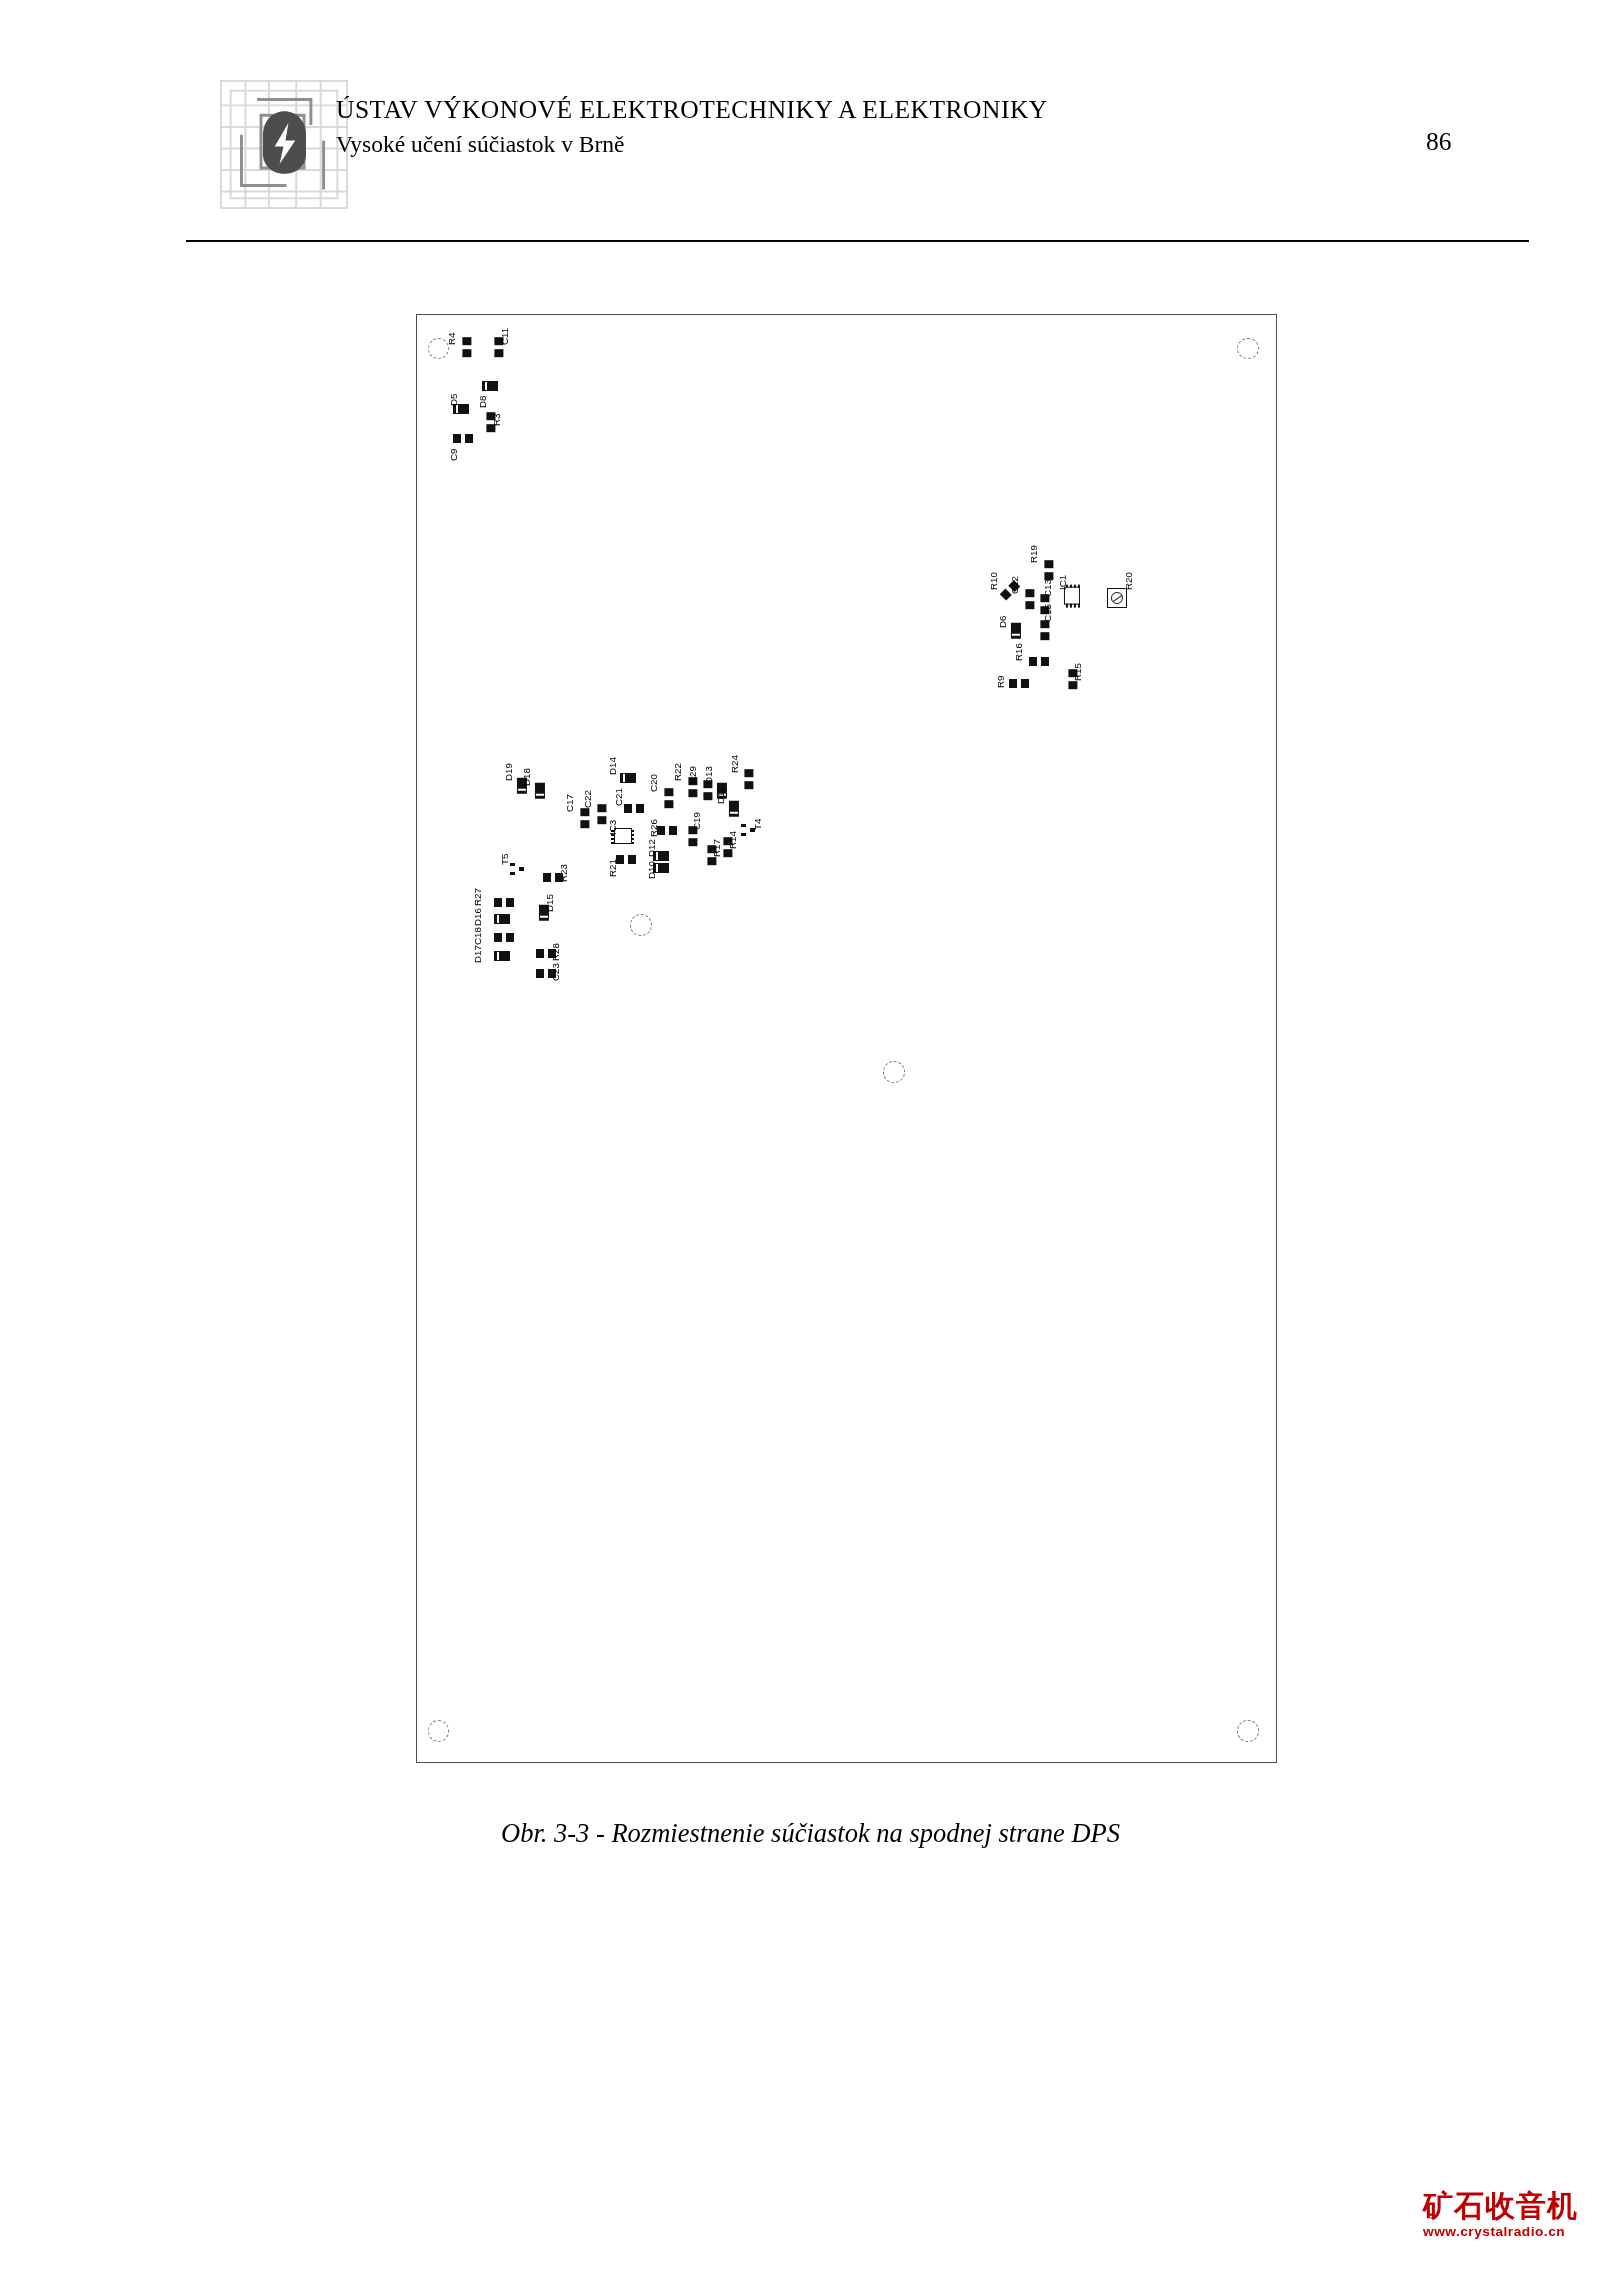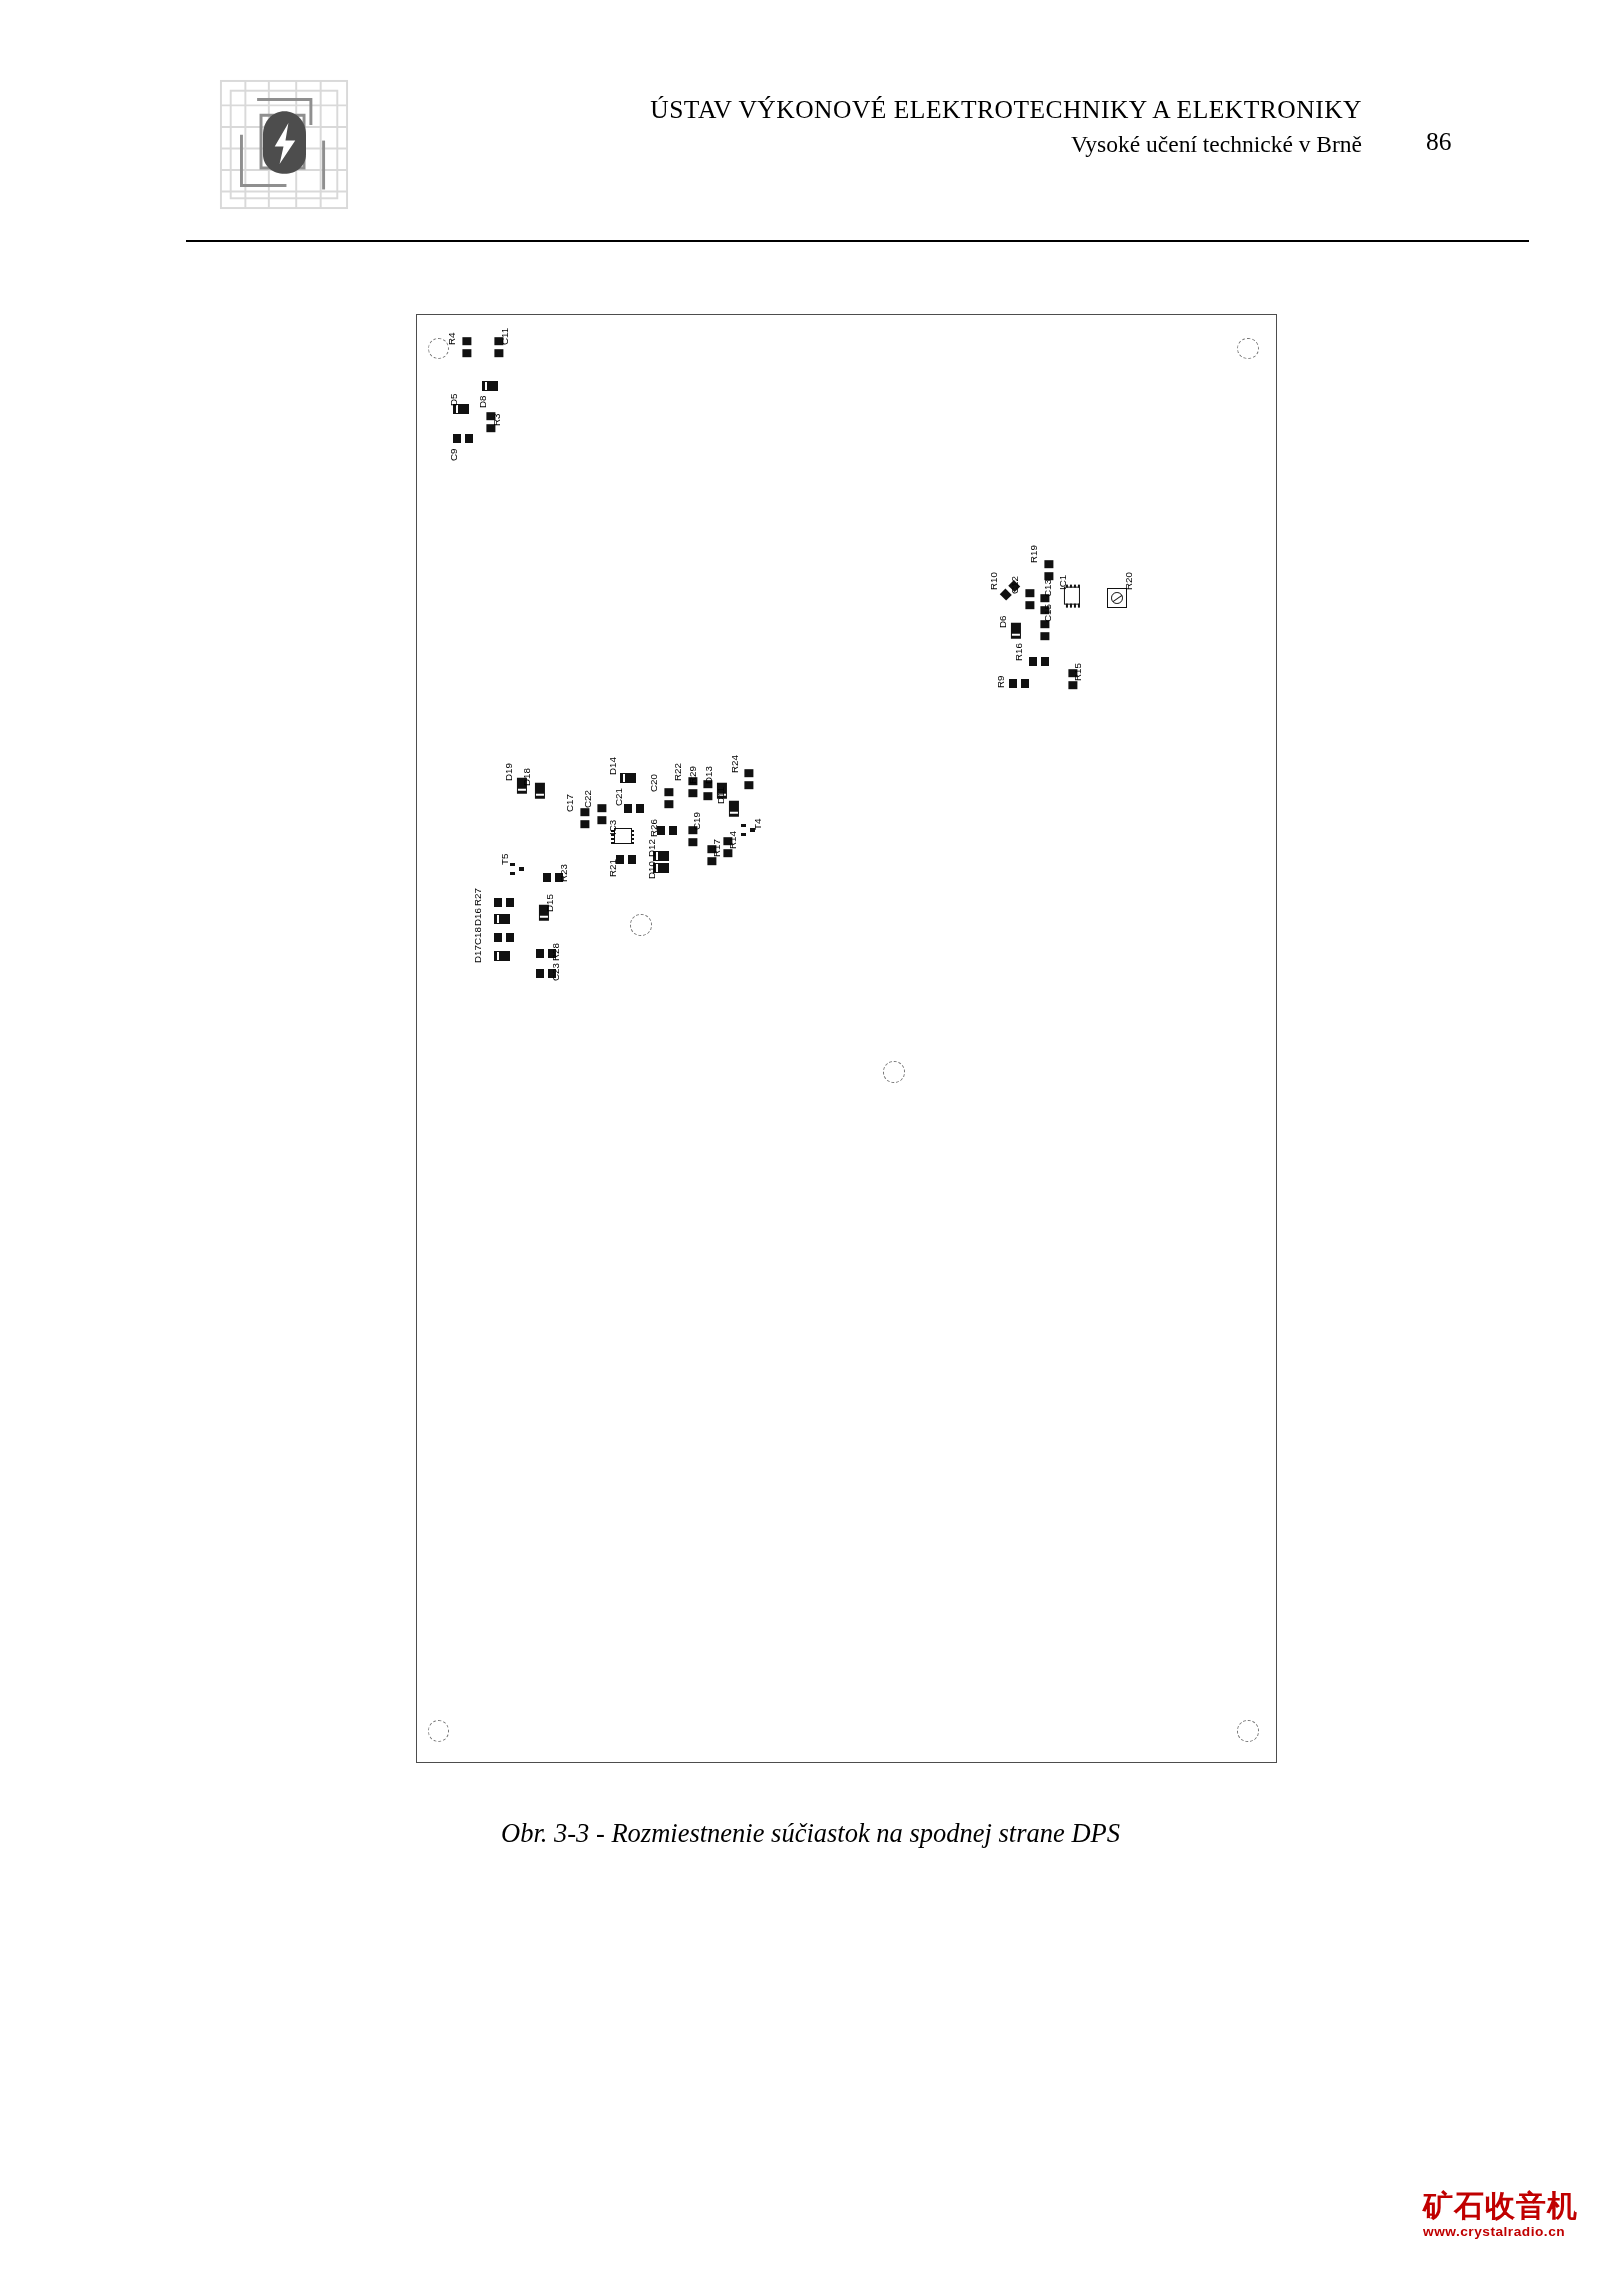--- a/index.html
+++ b/index.html
@@ -27,24 +27,24 @@
     position: absolute;
     left: 218px;
     top: 76px;
     width: 132px;
     height: 137px;
   }
   #logo svg { display: block; }
 
   #header-titles {
     position: absolute;
-    left: 323px;
+    left: 336px;
     top: 93px;
     width: 1039px;
-    text-align: right;
+    text-align: left;
   }
   #header-line1 {
     font-size: 25.5px;
     letter-spacing: 0.5px;
     line-height: 33px;
     white-space: nowrap;
   }
   #header-line2 {
     font-size: 23.5px;
     line-height: 33px;
@@ -188,21 +188,21 @@
       </g>
       <g transform="translate(46,36)">
         <path d="M22 0 C34 0 44 10 44 24 L44 44 C44 56 34 64 22 64 C10 64 0 56 0 44 L0 24 C0 10 10 0 22 0 Z" fill="#4d4d4d"></path>
         <path d="M26 12 L12 36 L21 36 L17 54 L33 30 L23 30 Z" fill="#ffffff"></path>
       </g>
     </svg>
   </div>
 
   <div id="header-titles">
     <div id="header-line1">ÚSTAV VÝKONOVÉ ELEKTROTECHNIKY A ELEKTRONIKY</div>
-    <div id="header-line3">Vysoké učení technické v Brně</div>
+    <div id="header-line3">Vysoké učení súčiastok v Brně</div>
   </div>
 
   <div id="page-number">86</div>
   <div id="header-rule"></div>
 </div>
 
 <div id="pcb-figure">
   <div id="pcb-board"></div>
 
   <div class="mount-hole" style="left:11.8px;  top:23.5px;"></div>

